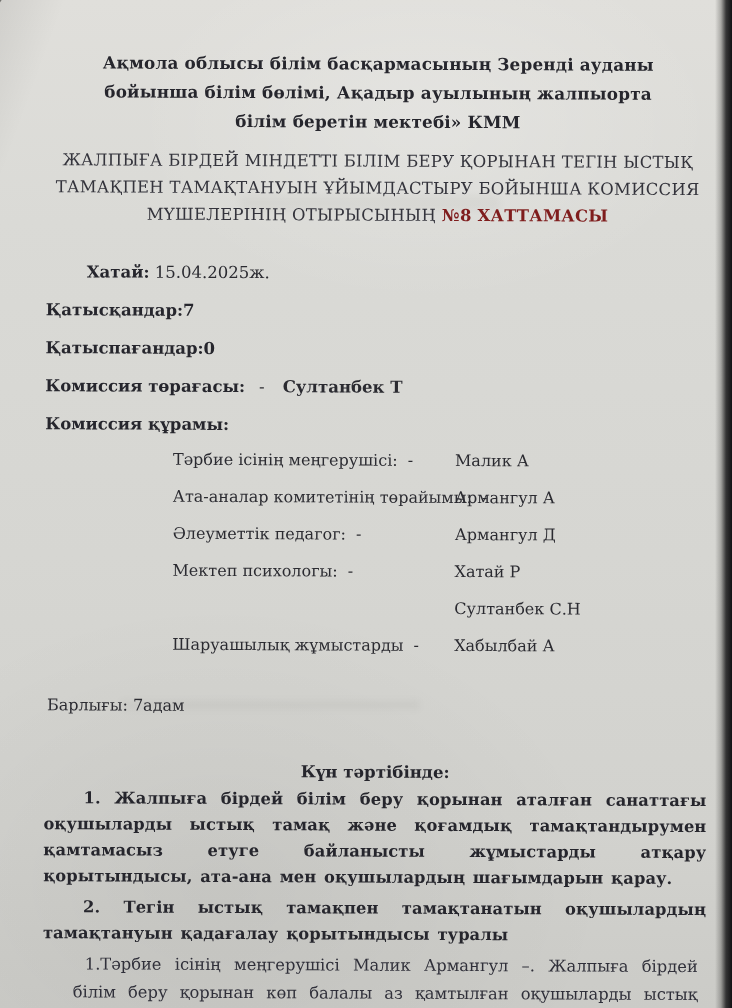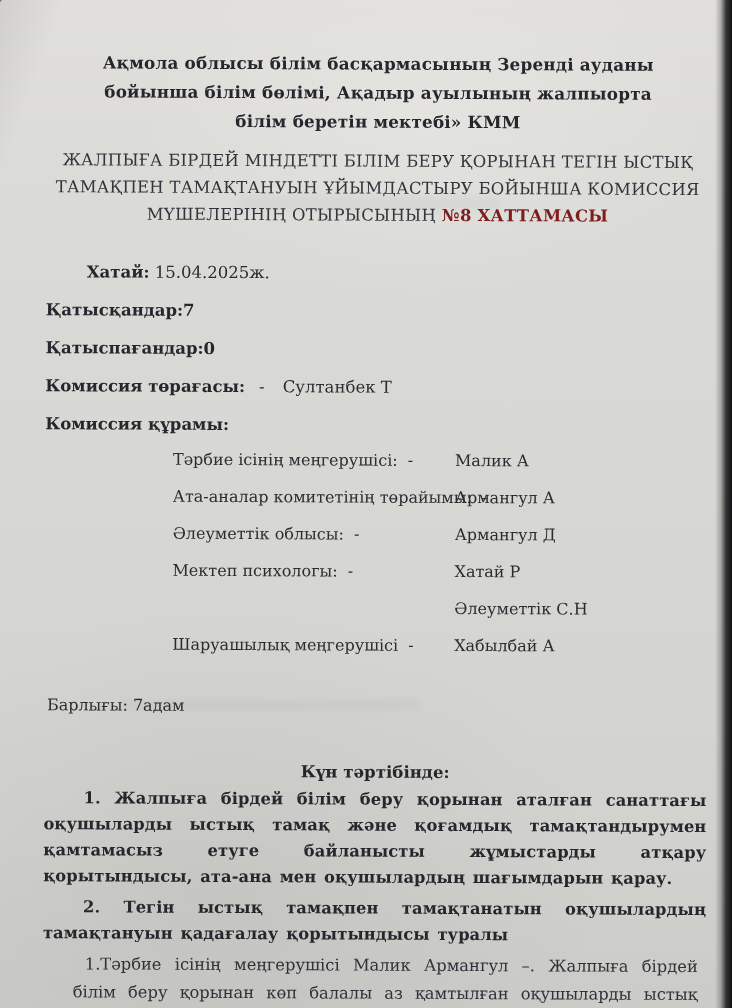--- a/index.html
+++ b/index.html
@@ -57,21 +57,21 @@
     margin-top:11px;text-align:center;font-size:16.4px;line-height:27px;
     letter-spacing:0.3px;color:#34343c;
   }
   .doc-title .proto{font-weight:bold;color:#7f1d1d;margin-left:0.35em;}
 
   .meta{margin-top:34px;}
   .meta-line{font-size:16.5px;line-height:21px;margin-bottom:17px;}
   .lbl{font-weight:bold;color:#26262d;}
   .date-line{margin-left:41px;}
   .chair-line .dash{margin:0 18px 0 14px;}
-  .chair-line .name{font-weight:normal;}
+  .chair-line .name{font-weight:bold;}
   .comp-line{margin-bottom:14px;}
 
   .members{margin-left:128px;}
   .member-row{display:flex;font-size:16px;line-height:21px;margin-bottom:16px;}
   .member-role{width:282px;white-space:nowrap;}
   .member-role .dash{margin-left:10px;}
   .member-name{white-space:nowrap;text-align:right;}
 
   .total{font-size:16px;margin-top:41px;margin-left:3px;}
 
@@ -125,33 +125,33 @@
   <div class="members">
     <div class="member-row">
       <span class="member-role"><span>Тәрбие ісінің меңгерушісі:</span><span class="dash">-</span></span>
       <span class="member-name">Малик А</span>
     </div>
     <div class="member-row">
       <span class="member-role"><span>Ата-аналар комитетінің төрайымы:</span><span class="dash">-</span></span>
       <span class="member-name">Армангул А</span>
     </div>
     <div class="member-row">
-      <span class="member-role"><span>Әлеуметтік облысы:</span><span class="dash">-</span></span>
+      <span class="member-role"><span>Әлеуметтік педагог:</span><span class="dash">-</span></span>
       <span class="member-name">Армангул Д</span>
     </div>
     <div class="member-row">
       <span class="member-role"><span>Мектеп психологы:</span><span class="dash">-</span></span>
       <span class="member-name">Хатай Р</span>
     </div>
     <div class="member-row">
       <span class="member-role"><span class="dash"></span></span>
-      <span class="member-name">Әлеуметтік С.Н</span>
+      <span class="member-name">Султанбек С.Н</span>
     </div>
     <div class="member-row">
-      <span class="member-role"><span>Шаруашылық меңгерушісі</span><span class="dash">-</span></span>
+      <span class="member-role"><span>Шаруашылық жұмыстарды</span><span class="dash">-</span></span>
       <span class="member-name">Хабылбай А</span>
     </div>
   </div>
 
   <div class="total">Барлығы: 7адам</div>
 
   <div class="agenda-heading">Күн тәртібінде:</div>
   <div class="agenda-item">1.  Жалпыға бірдей білім беру қорынан аталған санаттағы оқушыларды ыстық тамақ және қоғамдық тамақтандырумен қамтамасыз етуге байланысты жұмыстарды атқару қорытындысы, ата-ана мен оқушылардың шағымдарын қарау.</div>
   <div class="agenda-item">2.  Тегін ыстық тамақпен тамақтанатын оқушылардың тамақтануын қадағалау қорытындысы туралы</div>
 

